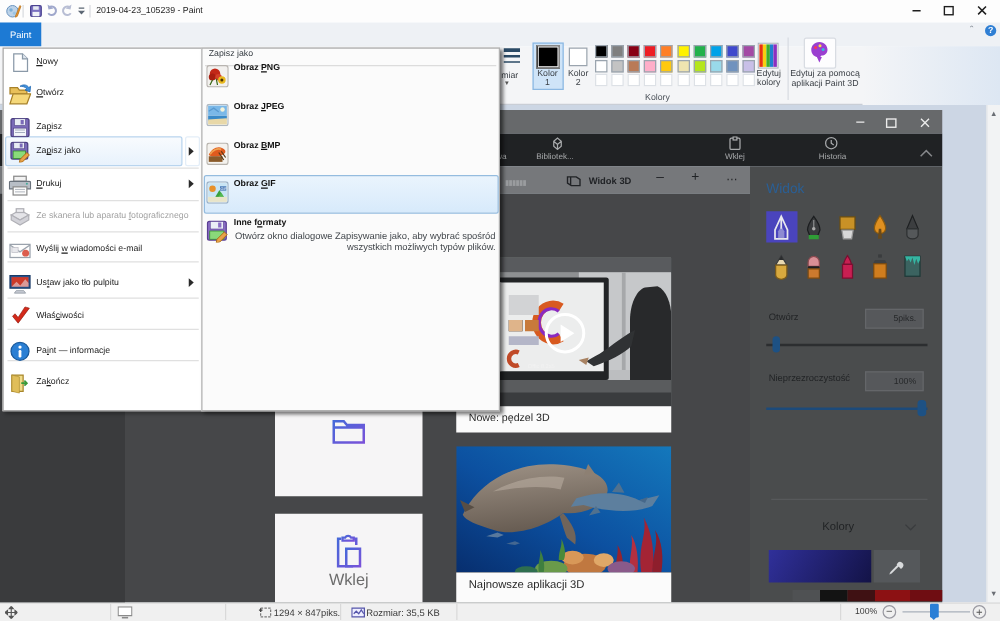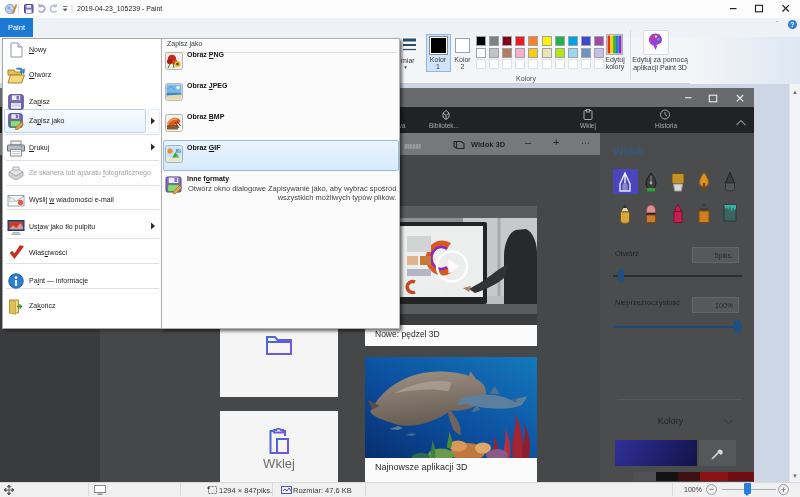--- a/index.html
+++ b/index.html
@@ -136,21 +136,21 @@
   <svg class="abs" style="left:207px;top:2px" width="11" height="10" viewBox="0 0 11 10">
       <rect x="1.5" y="1.5" width="8" height="7" fill="none" stroke="#7a7a7a" stroke-dasharray="2 1"></rect>
       <path d="M0 3 h3 M1.5 1.5 v3" stroke="#444"></path>
     </svg>
   <div class="abs" style="left:219px;top:3px;">1294 × 847piks.</div>
   <div class="abs" style="left:272px;top:0;width:1px;height:13px;background:#d9d9d9;"></div>
   <svg class="abs" style="left:281px;top:2px" width="11" height="10" viewBox="0 0 11 10">
       <rect x="0.5" y="1.5" width="10" height="7" fill="#eef" stroke="#55a"></rect>
       <path d="M2 6 l2-2 2 2 2-3 2 3" stroke="#55a" fill="none"></path>
     </svg>
-  <div class="abs" style="left:293px;top:3px;">Rozmiar: 47,6 KB</div>
+  <div class="abs" style="left:293px;top:3px;">Rozmiar: 35,5 KB</div>
   <div class="abs" style="left:365px;top:0;width:1px;height:13px;background:#d9d9d9;"></div>
   <div class="abs" style="left:672px;top:0;width:1px;height:13px;background:#d9d9d9;"></div>
   <div class="abs" style="left:684px;top:3px;font-size:7px;">100%</div>
   <div class="abs" style="left:706px;top:1px;width:11px;height:11px;border:1px solid #9a9aa2;border-radius:50%;color:#555;text-align:center;line-height:9px;font-size:9px;">−</div>
   <div class="abs" style="left:722px;top:6px;width:54px;height:1px;background:#a8b0ba;"></div>
   <div class="abs" style="left:744px;top:0;width:7px;height:11px;background:#2a7fd6;border-radius:1px;"></div>
   <div class="abs" style="left:744px;top:10px;width:0;height:0;border-left:3.5px solid transparent;border-right:3.5px solid transparent;border-top:3px solid #2a7fd6;"></div>
   <div class="abs" style="left:778px;top:1px;width:11px;height:11px;border:1px solid #9a9aa2;border-radius:50%;color:#555;text-align:center;line-height:10px;font-size:9px;">+</div>
 </div>
 

